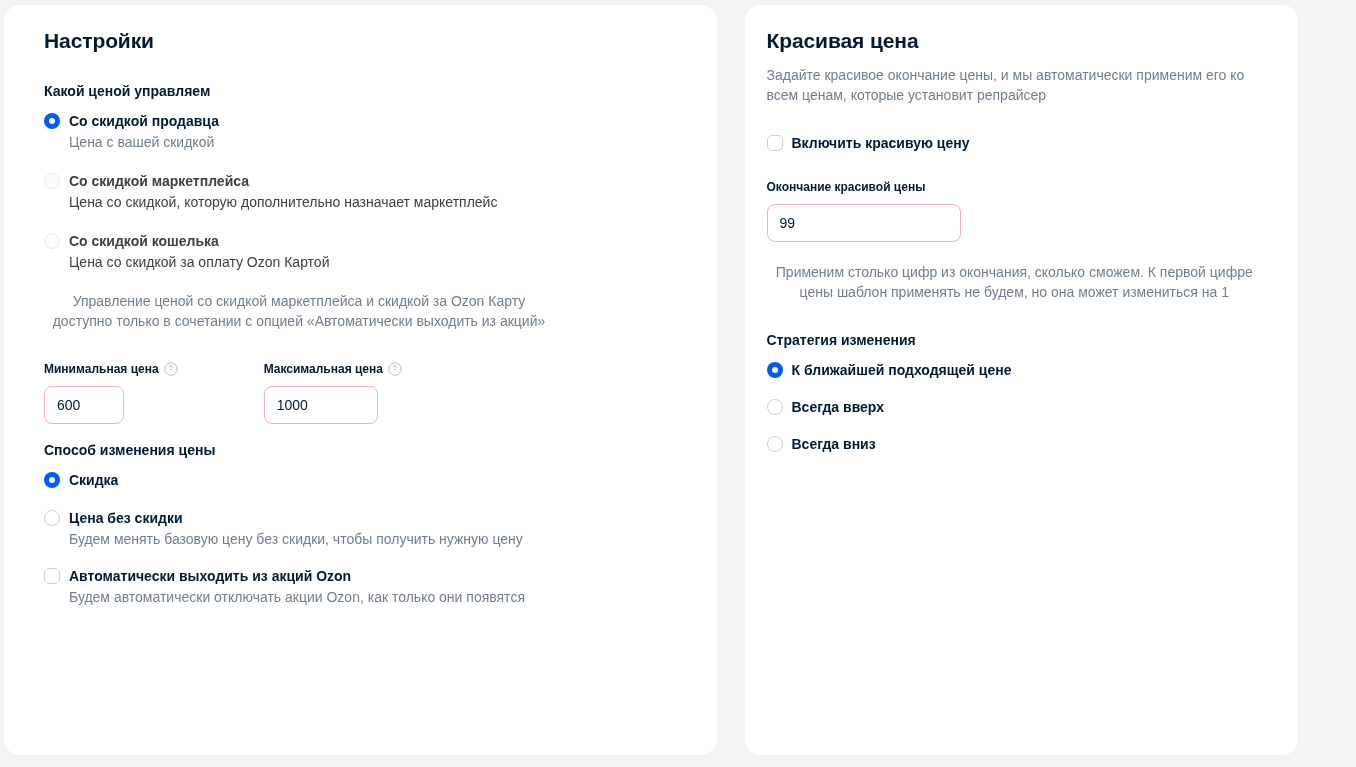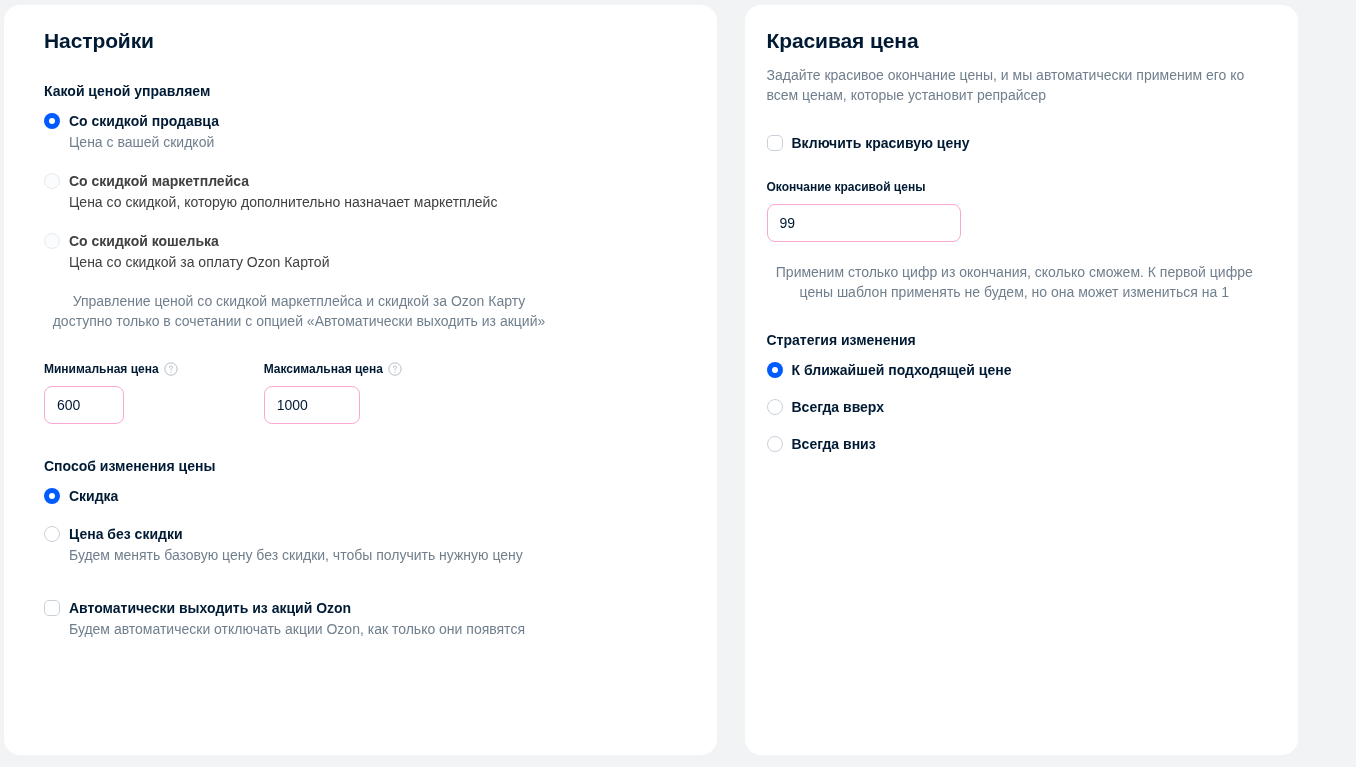--- a/index.html
+++ b/index.html
@@ -176,34 +176,34 @@
     border: 1px solid #f9a8d4;
     border-radius: 8px;
     background: #ffffff;
     font-family: "Liberation Sans", "DejaVu Sans", sans-serif;
     font-size: 14px;
     color: #001a34;
     padding: 0 12px;
     outline: none;
   }
   .txtinput.w-min  { width: 80px; }
-  .txtinput.w-max  { width: 96px; }
+  .txtinput.w-max  { width: 114px; }
   .txtinput.w-end  { width: 194px; }
 
   .price-row {
     display: flex;
     gap: 86px;
     margin-top: 28px;
   }
 
   .block-gap-1 { margin-top: 28px; }
   .block-gap-2 { margin-top: 18px; }
   .block-gap-3 { margin-top: 34px; }
   .block-gap-4 { margin-top: 24px; }
-  .block-gap-5 { margin-top: 32px; }
+  .block-gap-5 { margin-top: 16px; }
   .block-gap-6 { margin-top: 20px; }
 
   .opt-tight { margin-bottom: 18px; }
   .opt-row { margin-bottom: 17px; }
   .opt-row:last-child { margin-bottom: 0; }
 </style>
 </head>
 <body>
 
 <div class="page">

